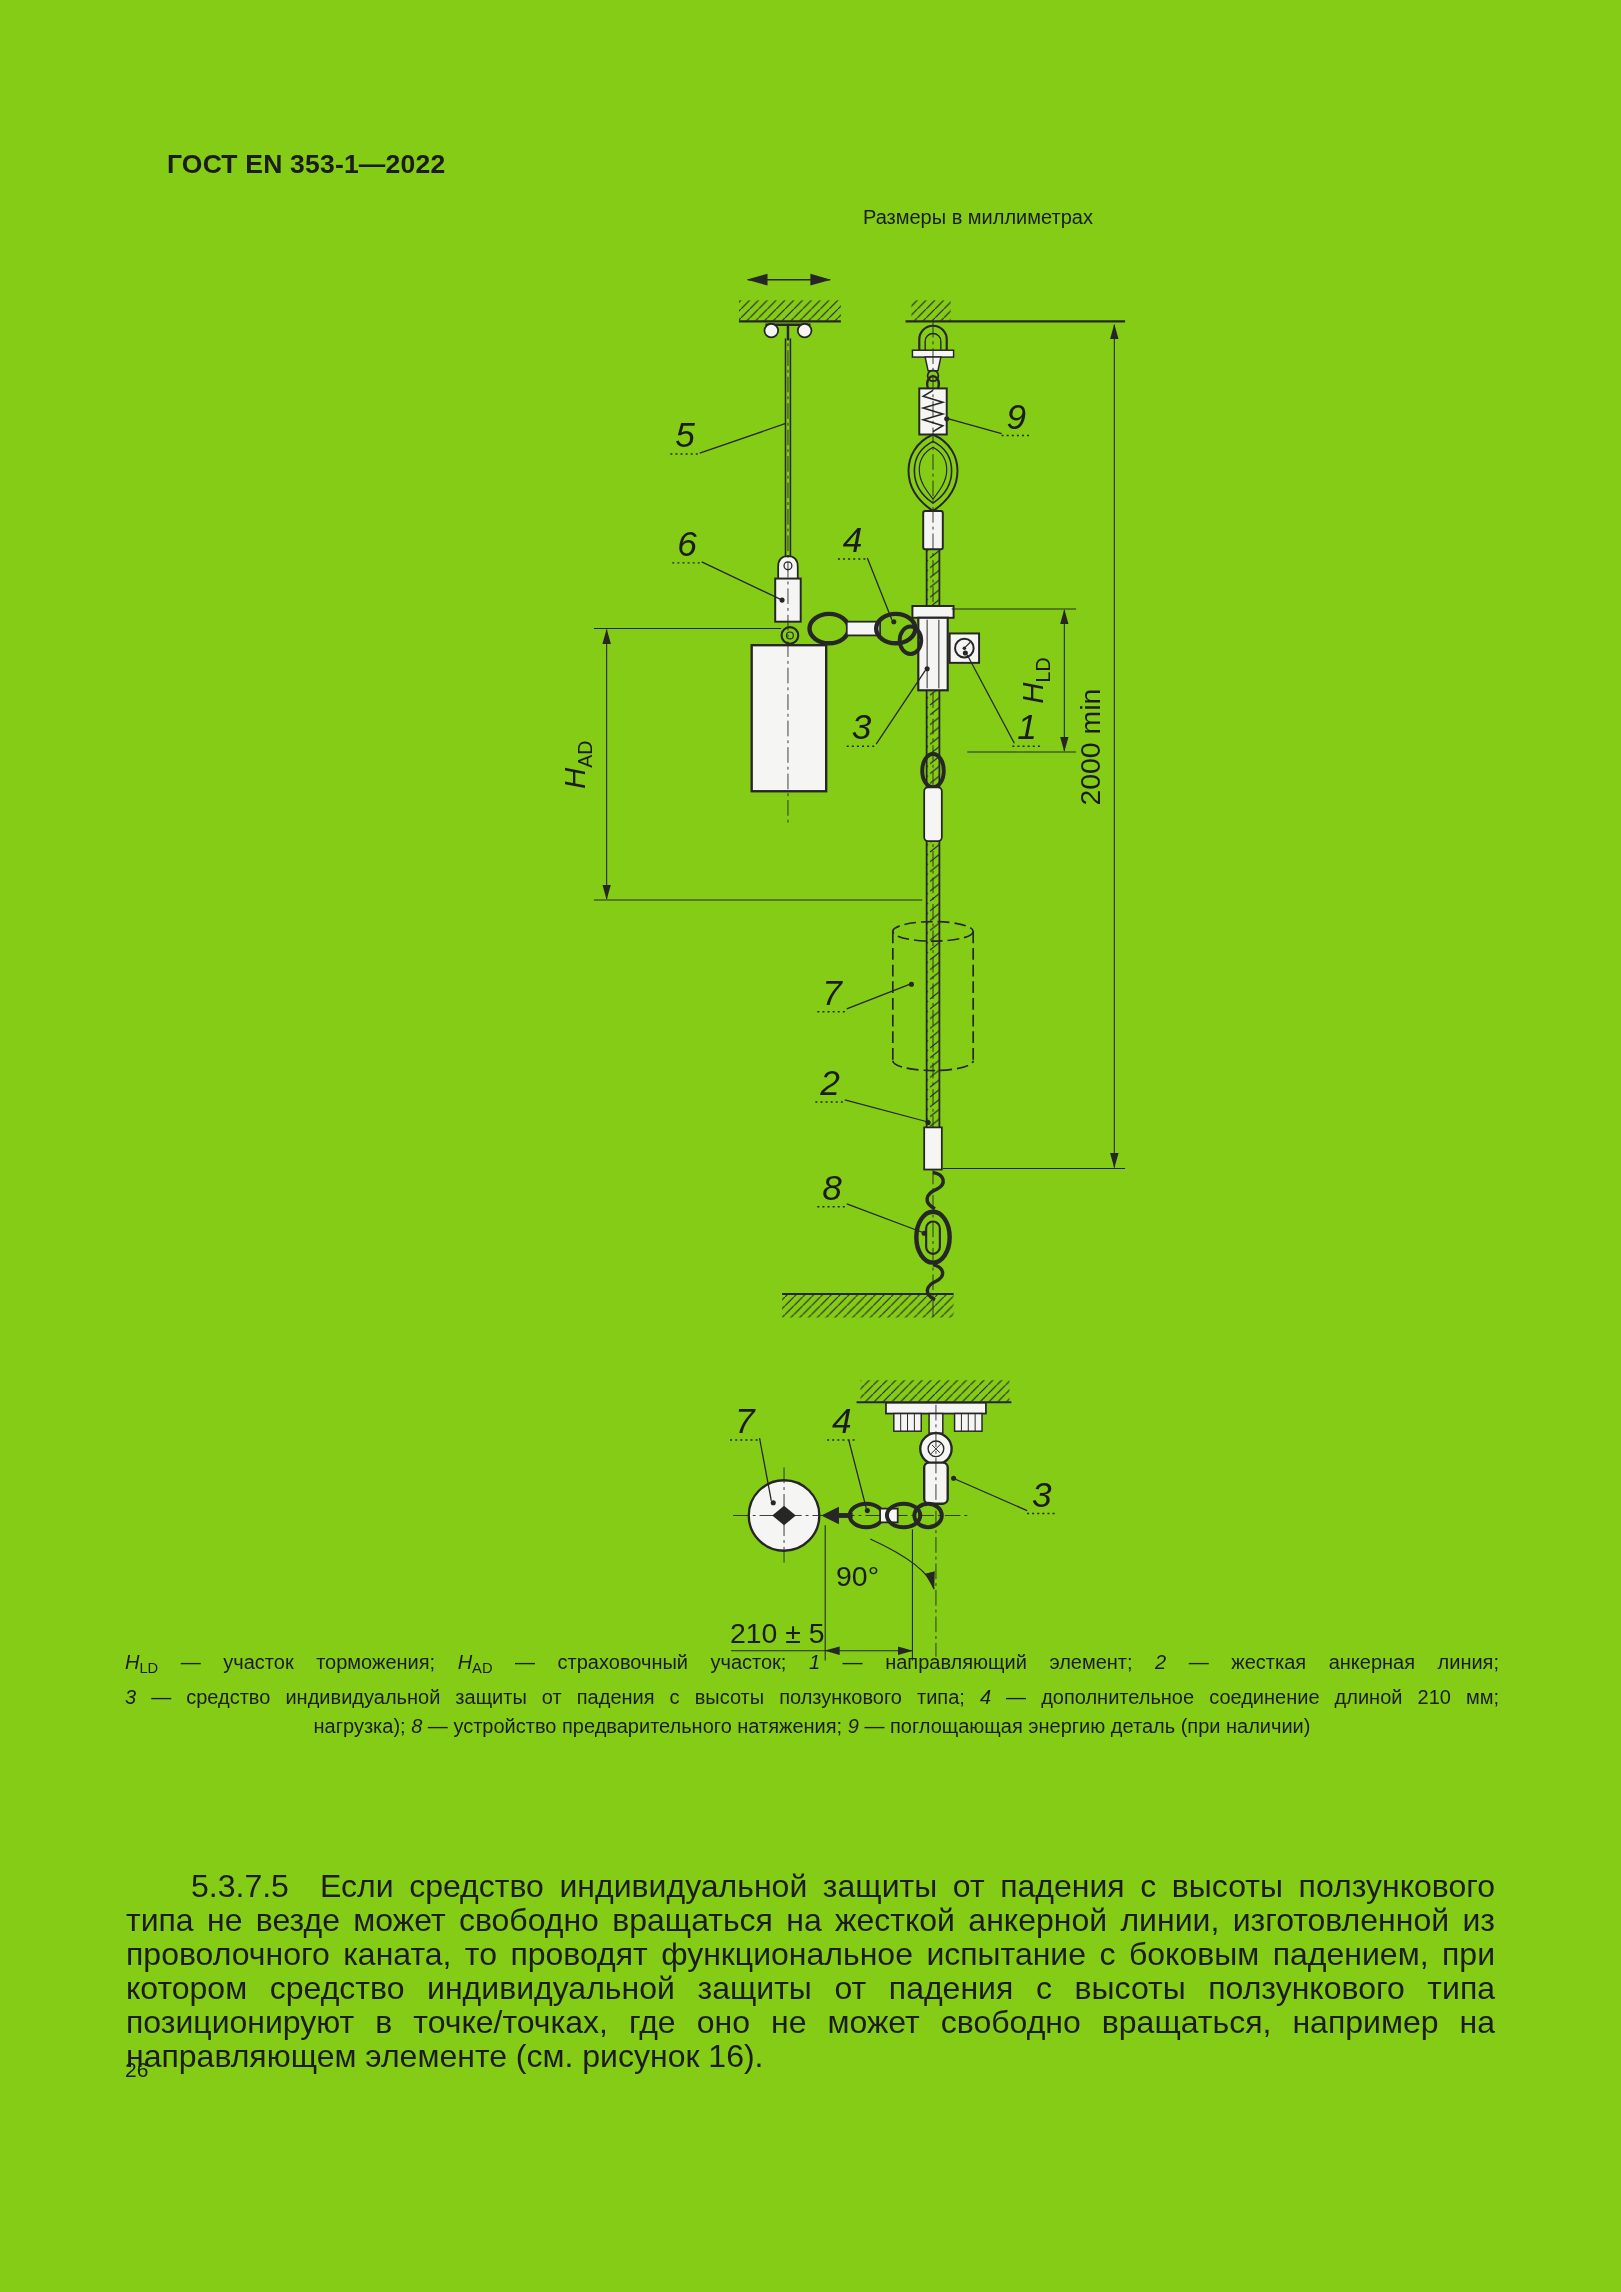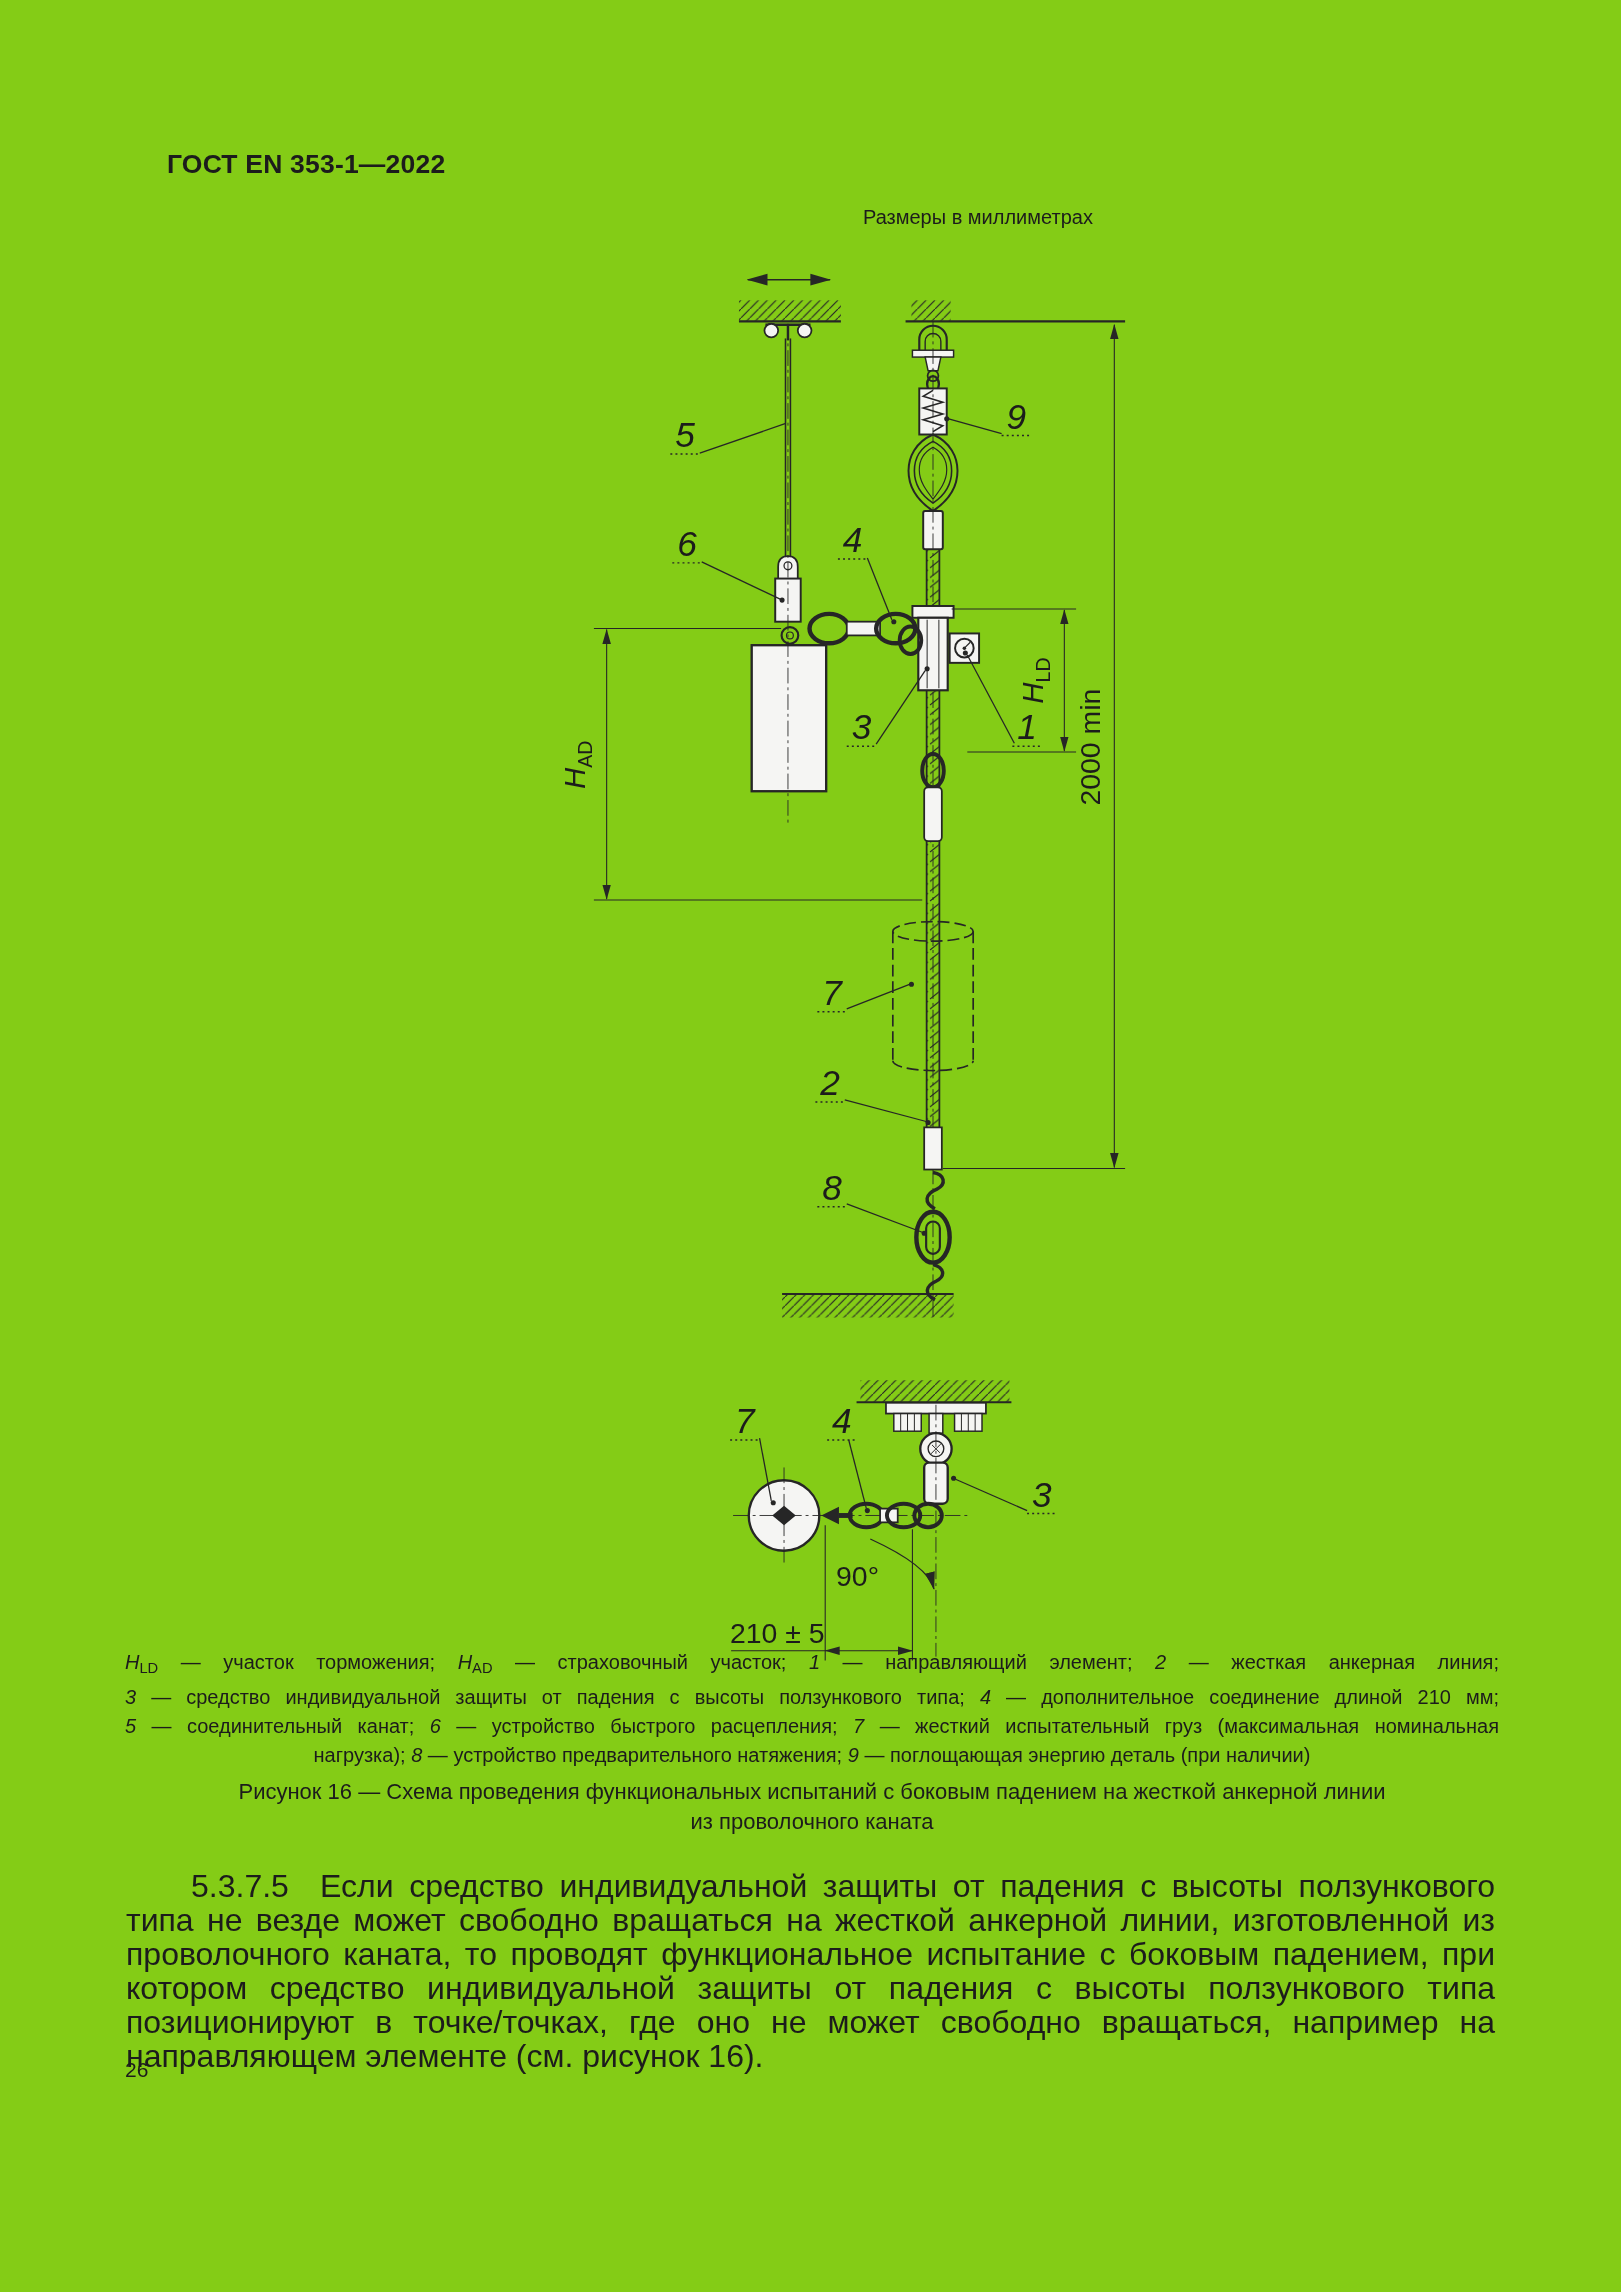--- a/index.html
+++ b/index.html
@@ -309,27 +309,22 @@
         <line x1="746" y1="1684" x2="842" y2="1684"></line>
         <line x1="842" y1="1684" x2="931" y2="1684" marker-start="url(#ah)" marker-end="url(#ah)"></line>
       </g>
       <text class="dt" x="793" y="1676" text-anchor="middle" stroke="none">210 ± 5</text>
     </g>
   </svg>
 
   <div class="abs legend">
     <div class="just"><span class="lg-i">H</span><span class="lg-sub">LD</span><span> — участок торможения; </span><span class="lg-i">H</span><span class="lg-sub">AD</span><span> — страховочный участок; </span><span class="lg-i">1</span><span> — направляющий элемент; </span><span class="lg-i">2</span><span> — жесткая анкерная линия;</span></div>
     <div class="just"><span class="lg-i">3</span><span> — средство индивидуальной защиты от падения с высоты ползункового типа; </span><span class="lg-i">4</span><span> — дополнительное соединение длиной 210 мм;</span></div>
-    <div class="just"><span class="lg-i">5</span><span> — соединительный канат; </span><span class="lg-i">6</span><span> — устройство быстрого расцепления; </span><span class="lg-i">7</span><span> — жесткий испытательный груз (максимальная номинальная</span></div>
     <div class="center"><span>нагрузка); </span><span class="lg-i">8</span><span> — устройство предварительного натяжения; </span><span class="lg-i">9</span><span> — поглощающая энергию деталь (при наличии)</span></div>
   </div>
 
-  <div class="abs caption">
-    <div>Рисунок 16 — Схема проведения функциональных испытаний с боковым падением на жесткой анкерной линии</div>
-    <div>из проволочного каната</div>
-  </div>
 
   <div class="abs para">5.3.7.5&nbsp;&nbsp;Если средство индивидуальной защиты от падения с высоты ползункового типа не везде может свободно вращаться на жесткой анкерной линии, изготовленной из проволочного каната, то проводят функциональное испытание с боковым падением, при котором средство индивидуальной защиты от падения с высоты ползункового типа позиционируют в точке/точках, где оно не может свободно вращаться, например на направляющем элементе (см. рисунок 16).</div>
 
   <div class="abs page-num">26</div>
 
 </div>
 
 
 </body></html>

